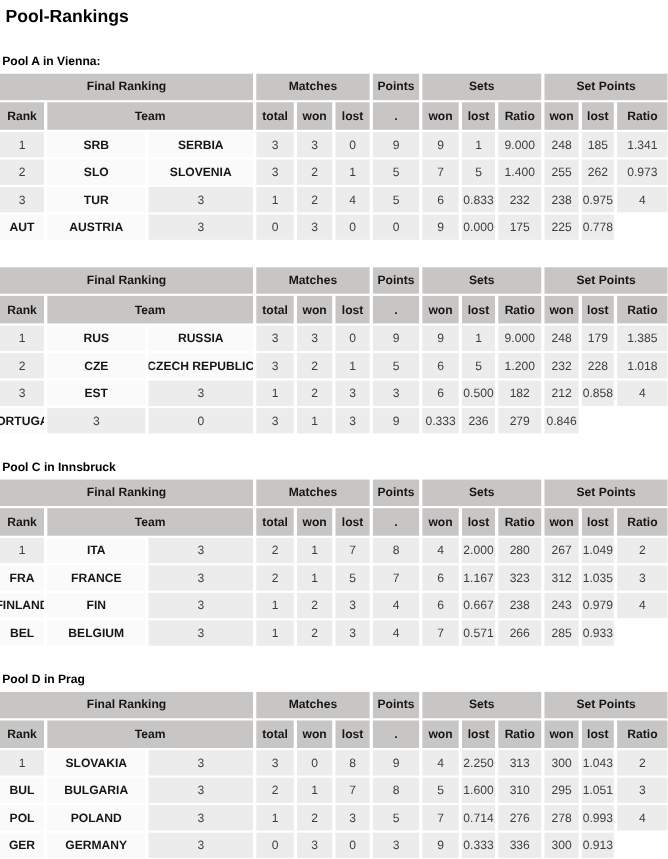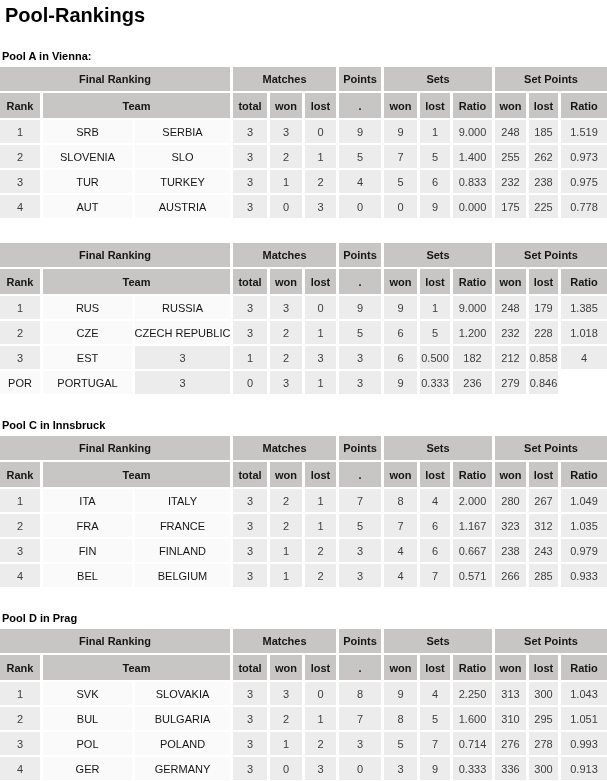--- a/index.html
+++ b/index.html
@@ -10,21 +10,21 @@
     --header-text:#161616;
     --data-text:#3d3d3d;
   }
   html,body{margin:0;padding:0;background:var(--page-bg);}
   body{
     width:607px;
     font-family:"Liberation Sans","DejaVu Sans",sans-serif;
     -webkit-font-smoothing:none;
   }
   h1{
-    font-size:20px;
+    font-size:16px;
     line-height:19px;
     font-weight:bold;
     margin:6px 0 0 5px;
     color:#000;
   }
   section.pool{margin-top:25px;}
   .caption{
     font-size:11px;
     line-height:13px;
     font-weight:bold;
@@ -52,21 +52,21 @@
     background:var(--header-bg);
     font-weight:bold;
     color:var(--header-text);
   }
   .dcell{
     background:var(--stat-cell-bg);
     color:var(--data-text);
   }
   .dcell.team{
     background:var(--team-cell-bg);
-    font-weight:normal;
+    font-weight:bold;
     color:var(--header-text);
   }
 </style>
 </head>
 <body>
 
 <div class="page">
   <h1>Pool-Rankings</h1>
   <div id="pools">
       <section class="pool">
@@ -94,37 +94,36 @@
           <div class="cell dcell team">SERBIA</div>
           <div class="cell dcell">3</div>
           <div class="cell dcell">3</div>
           <div class="cell dcell">0</div>
           <div class="cell dcell">9</div>
           <div class="cell dcell">9</div>
           <div class="cell dcell">1</div>
           <div class="cell dcell">9.000</div>
           <div class="cell dcell">248</div>
           <div class="cell dcell">185</div>
-          <div class="cell dcell">1.519</div>
-          <div class="cell dcell">2</div>
+          <div class="cell dcell">1.341</div>
+          <div class="cell dcell">2</div>
+          <div class="cell dcell team">SLO</div>
           <div class="cell dcell team">SLOVENIA</div>
-          <div class="cell dcell team">SLO</div>
           <div class="cell dcell">3</div>
           <div class="cell dcell">2</div>
           <div class="cell dcell">1</div>
           <div class="cell dcell">5</div>
           <div class="cell dcell">7</div>
           <div class="cell dcell">5</div>
           <div class="cell dcell">1.400</div>
           <div class="cell dcell">255</div>
           <div class="cell dcell">262</div>
           <div class="cell dcell">0.973</div>
           <div class="cell dcell">3</div>
           <div class="cell dcell team">TUR</div>
-          <div class="cell dcell team">TURKEY</div>
           <div class="cell dcell">3</div>
           <div class="cell dcell">1</div>
           <div class="cell dcell">2</div>
           <div class="cell dcell">4</div>
           <div class="cell dcell">5</div>
           <div class="cell dcell">6</div>
           <div class="cell dcell">0.833</div>
           <div class="cell dcell">232</div>
           <div class="cell dcell">238</div>
           <div class="cell dcell">0.975</div>
@@ -194,21 +193,20 @@
           <div class="cell dcell">1</div>
           <div class="cell dcell">2</div>
           <div class="cell dcell">3</div>
           <div class="cell dcell">3</div>
           <div class="cell dcell">6</div>
           <div class="cell dcell">0.500</div>
           <div class="cell dcell">182</div>
           <div class="cell dcell">212</div>
           <div class="cell dcell">0.858</div>
           <div class="cell dcell">4</div>
-          <div class="cell dcell team">POR</div>
           <div class="cell dcell team">PORTUGAL</div>
           <div class="cell dcell">3</div>
           <div class="cell dcell">0</div>
           <div class="cell dcell">3</div>
           <div class="cell dcell">1</div>
           <div class="cell dcell">3</div>
           <div class="cell dcell">9</div>
           <div class="cell dcell">0.333</div>
           <div class="cell dcell">236</div>
           <div class="cell dcell">279</div>
@@ -230,21 +228,20 @@
           <div class="cell hcell">lost</div>
           <div class="cell hcell">.</div>
           <div class="cell hcell">won</div>
           <div class="cell hcell">lost</div>
           <div class="cell hcell">Ratio</div>
           <div class="cell hcell">won</div>
           <div class="cell hcell">lost</div>
           <div class="cell hcell">Ratio</div>
           <div class="cell dcell">1</div>
           <div class="cell dcell team">ITA</div>
-          <div class="cell dcell team">ITALY</div>
           <div class="cell dcell">3</div>
           <div class="cell dcell">2</div>
           <div class="cell dcell">1</div>
           <div class="cell dcell">7</div>
           <div class="cell dcell">8</div>
           <div class="cell dcell">4</div>
           <div class="cell dcell">2.000</div>
           <div class="cell dcell">280</div>
           <div class="cell dcell">267</div>
           <div class="cell dcell">1.049</div>
@@ -255,22 +252,22 @@
           <div class="cell dcell">2</div>
           <div class="cell dcell">1</div>
           <div class="cell dcell">5</div>
           <div class="cell dcell">7</div>
           <div class="cell dcell">6</div>
           <div class="cell dcell">1.167</div>
           <div class="cell dcell">323</div>
           <div class="cell dcell">312</div>
           <div class="cell dcell">1.035</div>
           <div class="cell dcell">3</div>
+          <div class="cell dcell team">FINLAND</div>
           <div class="cell dcell team">FIN</div>
-          <div class="cell dcell team">FINLAND</div>
           <div class="cell dcell">3</div>
           <div class="cell dcell">1</div>
           <div class="cell dcell">2</div>
           <div class="cell dcell">3</div>
           <div class="cell dcell">4</div>
           <div class="cell dcell">6</div>
           <div class="cell dcell">0.667</div>
           <div class="cell dcell">238</div>
           <div class="cell dcell">243</div>
           <div class="cell dcell">0.979</div>
@@ -303,21 +300,20 @@
           <div class="cell hcell">won</div>
           <div class="cell hcell">lost</div>
           <div class="cell hcell">.</div>
           <div class="cell hcell">won</div>
           <div class="cell hcell">lost</div>
           <div class="cell hcell">Ratio</div>
           <div class="cell hcell">won</div>
           <div class="cell hcell">lost</div>
           <div class="cell hcell">Ratio</div>
           <div class="cell dcell">1</div>
-          <div class="cell dcell team">SVK</div>
           <div class="cell dcell team">SLOVAKIA</div>
           <div class="cell dcell">3</div>
           <div class="cell dcell">3</div>
           <div class="cell dcell">0</div>
           <div class="cell dcell">8</div>
           <div class="cell dcell">9</div>
           <div class="cell dcell">4</div>
           <div class="cell dcell">2.250</div>
           <div class="cell dcell">313</div>
           <div class="cell dcell">300</div>

